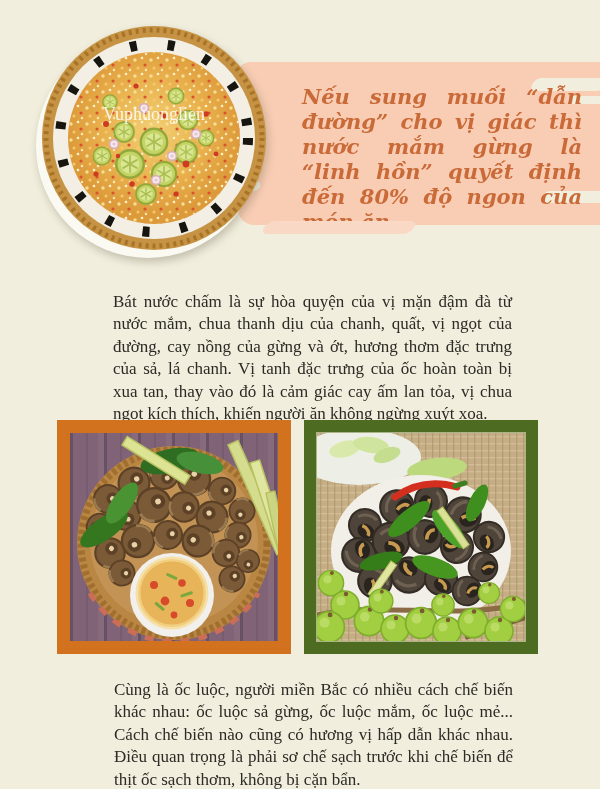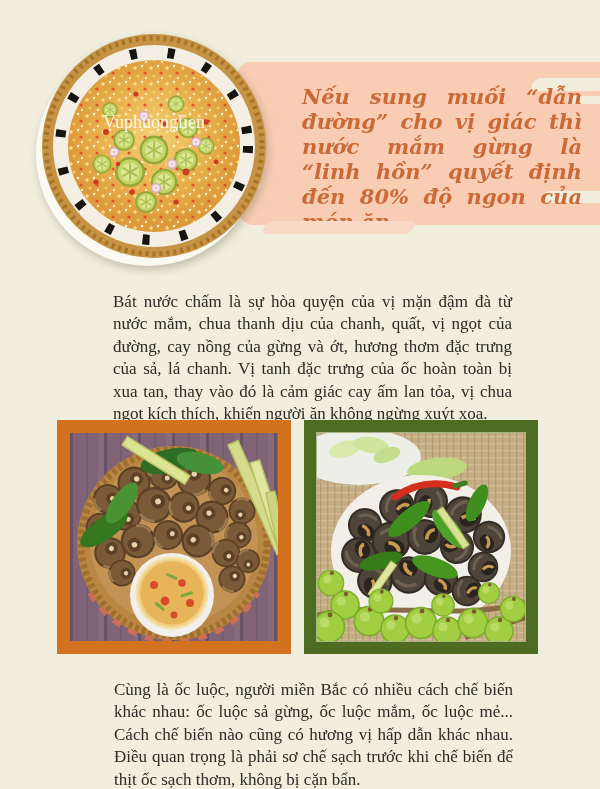--- a/index.html
+++ b/index.html
@@ -40,21 +40,21 @@
   .body-para{
     position:absolute;
     width:399px;
     color:#2d2a25;
     font-size:17px;line-height:22.4px;
     text-align:justify;
   }
   .para-1{left:113px;top:274px;}
   .para-2{left:114px;top:662px;}
   
-  .sauce-plate{position:absolute;left:36px;top:32px;width:234px;height:236px;}
+  .sauce-plate{position:absolute;left:36px;top:24px;width:234px;height:236px;}
   .sauce-plate svg{filter:drop-shadow(2px 4px 4px rgba(110,100,80,.35));}
   .photo{position:absolute;top:420px;width:234px;height:234px;box-sizing:border-box;}
   .photo-left{left:57px;background:#d2721f;padding:13px;}
   .photo-right{left:304px;background:#4d6b21;padding:13px;}
   .photo svg{display:block;width:208px;height:208px;}
   .photo-right svg{outline:1px solid rgba(245,240,220,.55);}
 </style>
 </head>
 <body>
 

